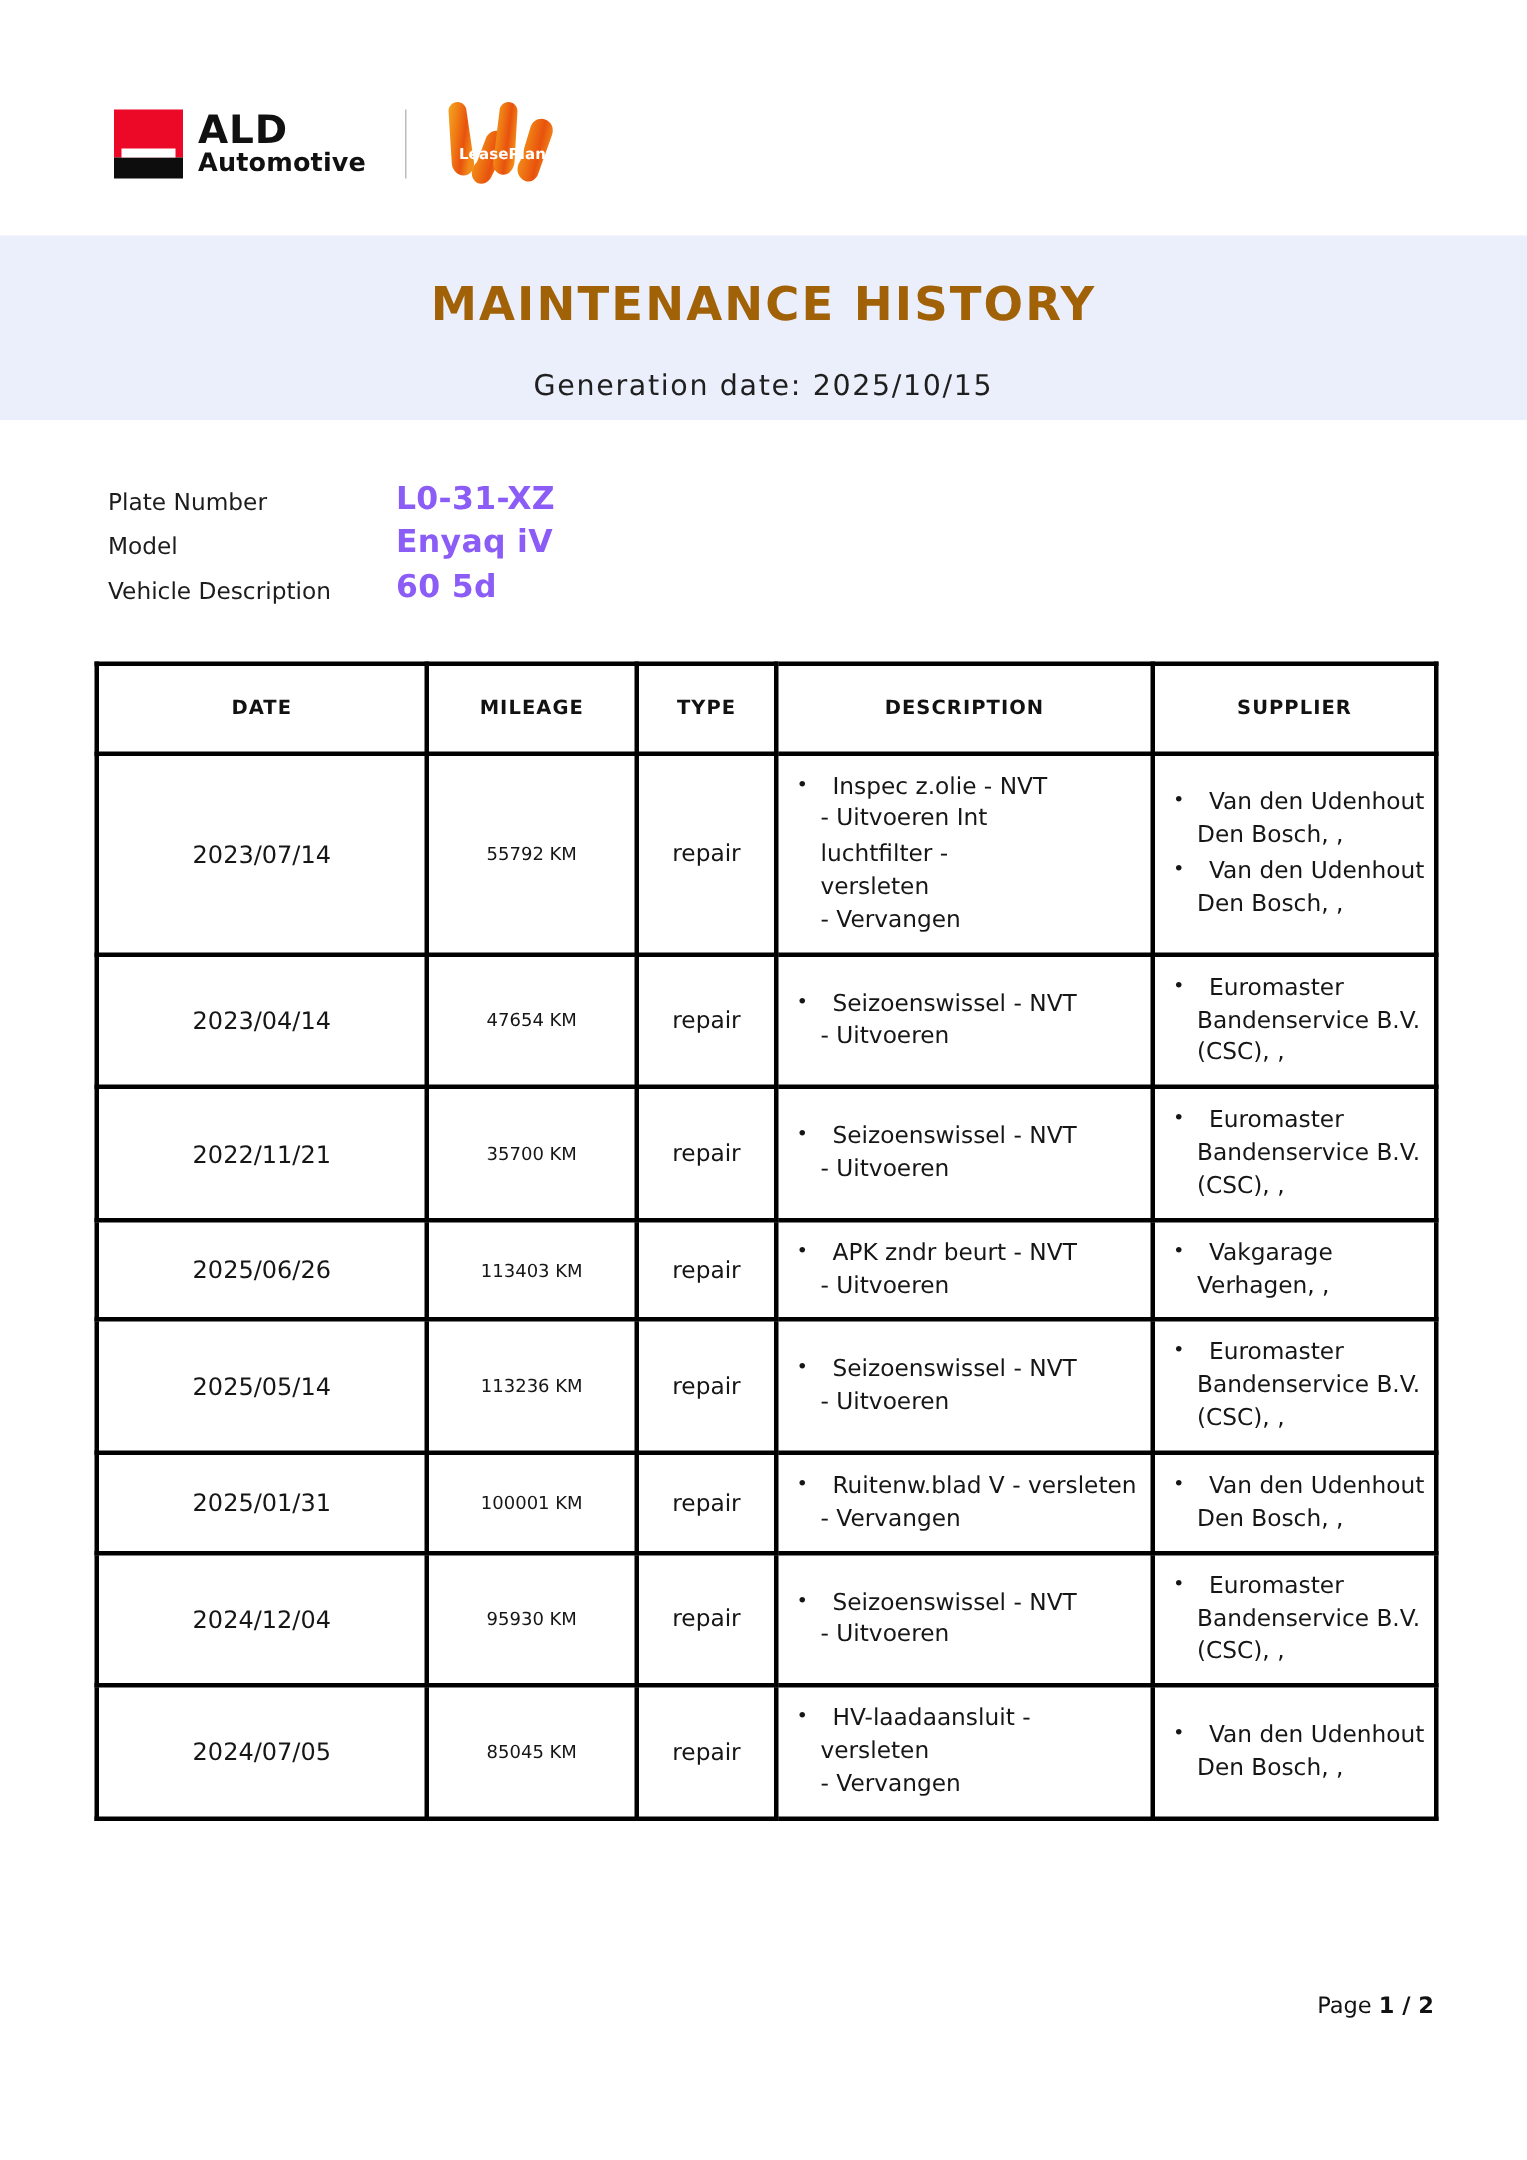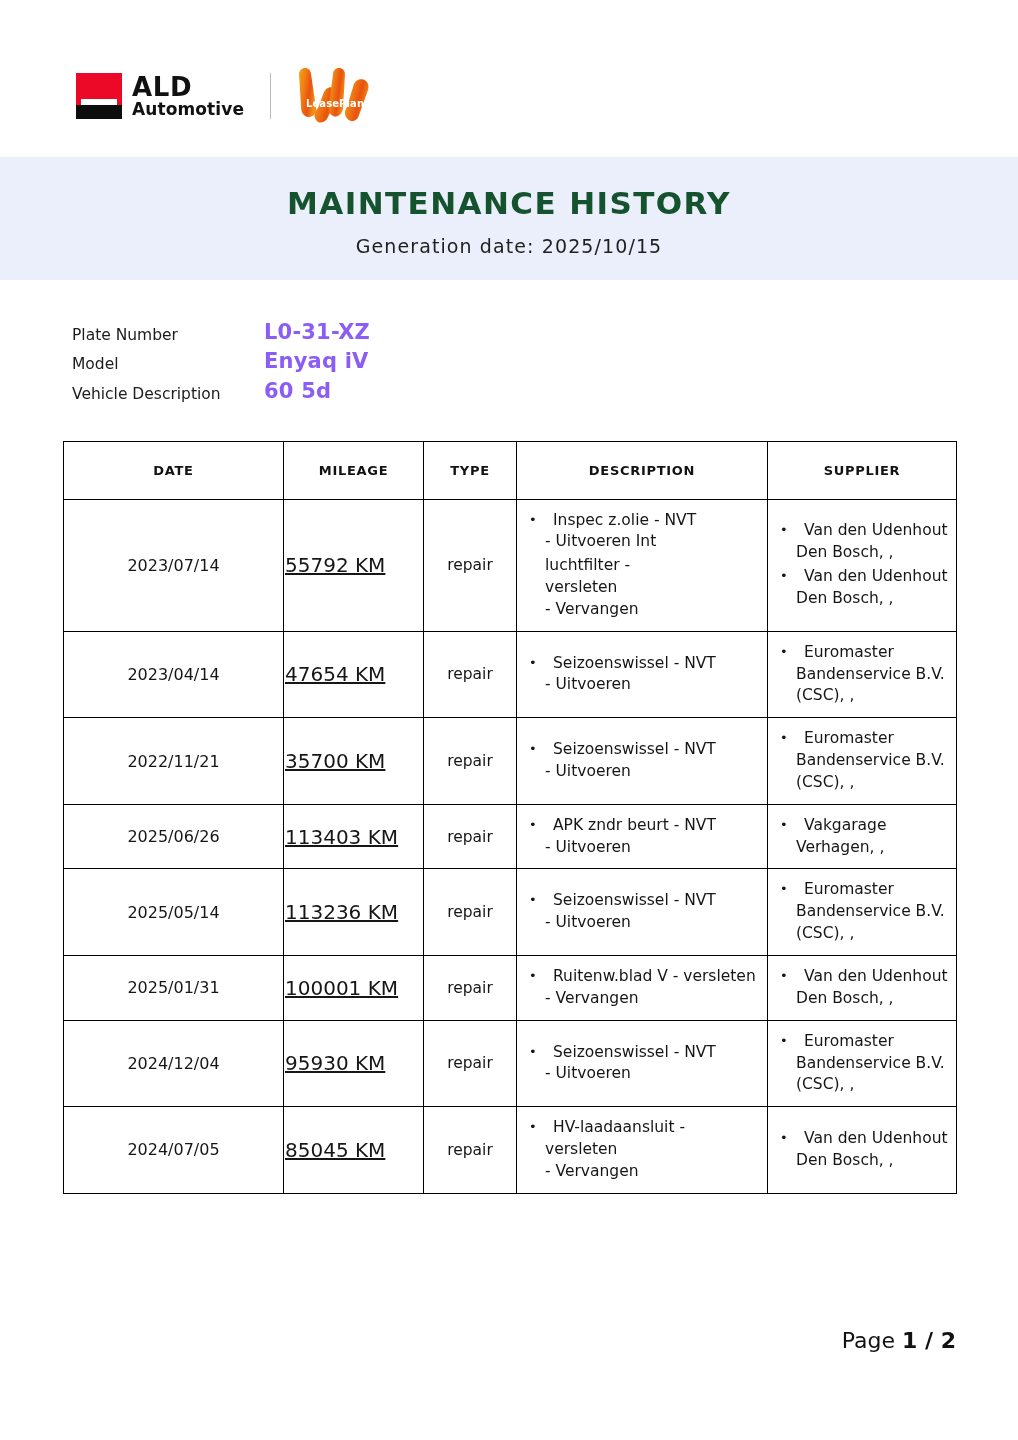--- a/index.html
+++ b/index.html
@@ -98,22 +98,22 @@
     display: flex;
     flex-direction: column;
     align-items: center;
     justify-content: center;
     text-align: center;
   }
   .doc-title {
     font-size: 31px;
     font-weight: 700;
     letter-spacing: 1.4px;
-    color: #14532d;
-    margin: 5px;
+    color: #a16207;
+    margin: 16px;
   }
   .doc-subtitle {
     font-size: 19px;
     font-weight: 400;
     letter-spacing: 1.1px;
     color: #1f1f1f;
     margin-top: 9px;
   }
 
   
@@ -142,21 +142,21 @@
   .table-wrap {
     margin: 38px 0 0 63px;
     width: 893px;
   }
   table.mh {
     border-collapse: collapse;
     width: 893px;
     table-layout: fixed;
   }
   table.mh th, table.mh td {
-    border: 1px solid #000000;
+    border: 3px solid #000000;
     vertical-align: middle;
     background: #ffffff;
   }
   table.mh th {
     height: 57px;
     font-size: 13px;
     font-weight: 700;
     letter-spacing: 0.7px;
     color: #121212;
     text-align: center;
@@ -167,23 +167,23 @@
   col.c-type     { width: 93px; }
   col.c-desc     { width: 251px; }
   col.c-supplier { width: 189px; }
 
   td.cell-date {
     text-align: center;
     font-size: 16px;
     color: #161616;
   }
   td.cell-mileage {
-    font-size: 20px;
+    text-align: center;
+    font-size: 12px;
     color: #161616;
-    text-decoration: underline;
   }
   td.cell-type {
     text-align: center;
     font-size: 15.5px;
     color: #161616;
   }
   td.cell-desc, td.cell-supplier {
     padding: 10px 6px 10px 4px;
   }
 
@@ -210,21 +210,21 @@
     color: #161616;
   }
   .bl-head { padding-left: 8px; display: inline; }
   .bl-sub  { display: block; }
 
   
   .page-footer {
     position: absolute;
     right: 62px;
     top: 1328px;
-    font-size: 22px;
+    font-size: 15px;
     color: #121212;
   }
   .page-footer .num { font-weight: 700; }
   .page-footer .lbl { font-weight: 400; }
 </style>
 </head>
 <body>
 
 <div class="brandbar">
   <div class="brand-logos">

